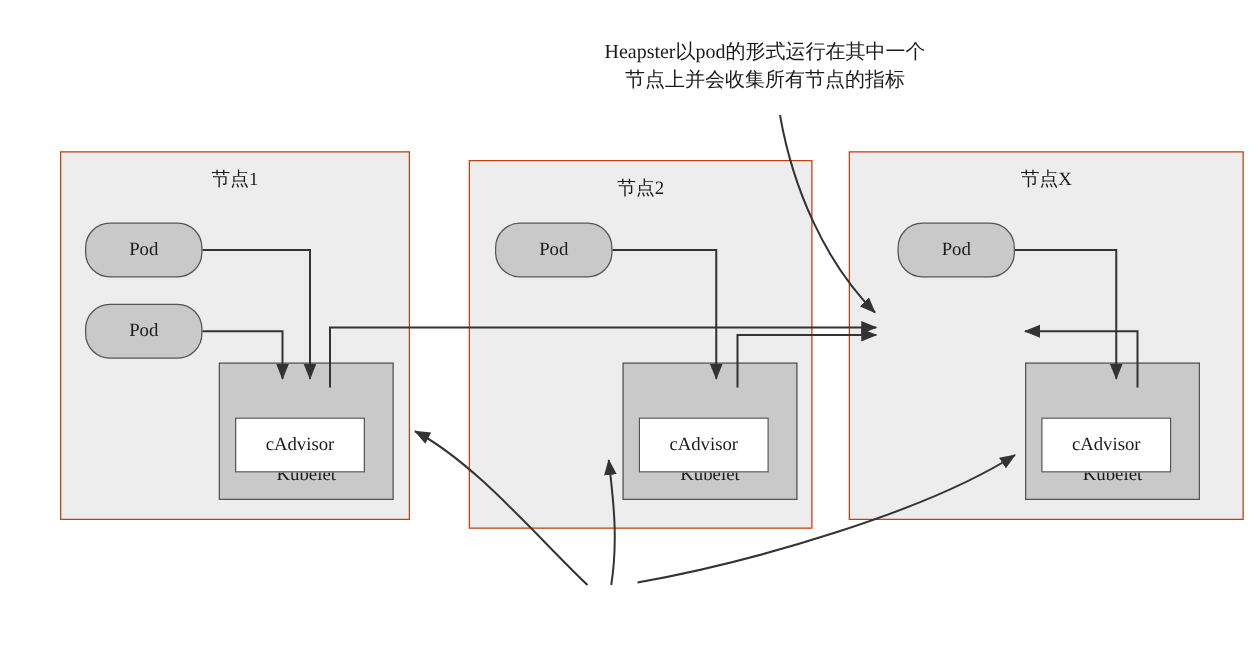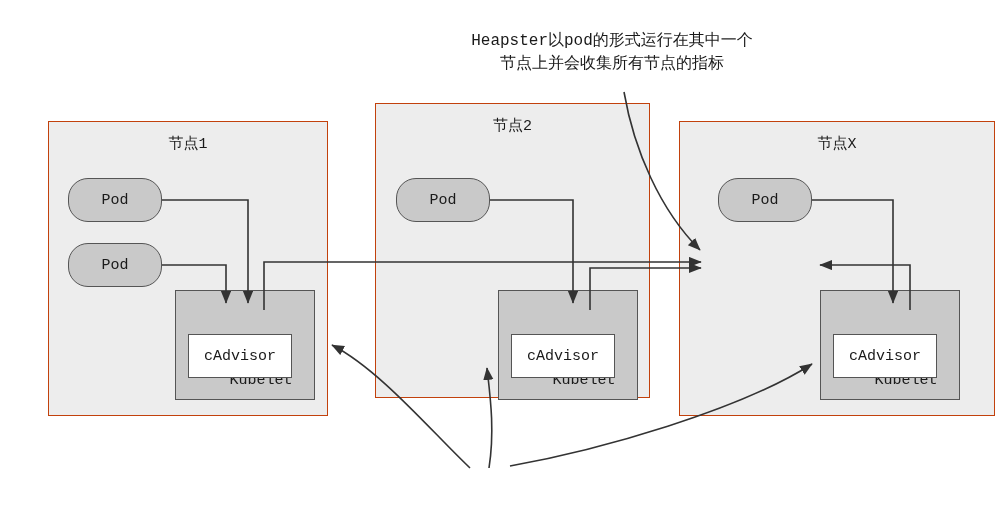--- a/index.html
+++ b/index.html
@@ -5,21 +5,21 @@
   html, body {
     margin: 0;
     padding: 0;
     background: #ffffff;
   }
   #canvas {
     position: relative;
     width: 1006px;
     height: 519px;
     background: #ffffff;
-    font-family: Liberation Mono, monospace;
+    font-family: Liberation Serif, serif;
     overflow: hidden;
   }
   .node-box {
     position: absolute;
     background: #ededed;
     border: 1px solid #c2410c;
     box-sizing: border-box;
     padding-left: 44px;
   }
   .node-title {
@@ -62,21 +62,20 @@
     box-sizing: border-box;
   }
   .kubelet-label {
     position: absolute;
     width: 100%;
     bottom: 10px;
     left: 0;
     text-align: center;
     font-size: 15px;
     color: #1a1a1a;
-    padding-left: 16px;
   }
   .cadvisor {
     position: absolute;
     background: #ffffff;
     border: 1px solid #555555;
     box-sizing: border-box;
     display: flex;
     align-items: center;
     justify-content: center;
     font-size: 15px;
@@ -111,21 +110,21 @@
   <div class="node-box" style="left:48px; top:121px; width:280px; height:295px;">
     <div class="node-title">节点1</div>
   </div>
   <div class="pod" style="left:68px; top:178px; width:94px; height:44px;">Pod</div>
   <div class="pod" style="left:68px; top:243px; width:94px; height:44px;">Pod</div>
   <div class="kubelet" style="left:175px; top:290px; width:140px; height:110px;">
     <div class="kubelet-label">Kubelet</div>
   </div>
   <div class="cadvisor" style="left:188px; top:310px; width:104px; height:44px;">cAdvisor</div>
 
-  <div class="node-box" style="left:375px; top:103px; width:275px; height:295px;">
+  <div class="node-box" style="left:375px; top:128px; width:275px; height:295px;">
     <div class="node-title">节点2</div>
   </div>
   <div class="pod" style="left:396px; top:178px; width:94px; height:44px;">Pod</div>
   <div class="kubelet" style="left:498px; top:290px; width:140px; height:110px;">
     <div class="kubelet-label">Kubelet</div>
   </div>
   <div class="cadvisor" style="left:511px; top:310px; width:104px; height:44px;">cAdvisor</div>
 
   <div class="node-box" style="left:659px; top:121px; width:316px; height:295px;margin-left:20px;">
     <div class="node-title">节点X</div>

